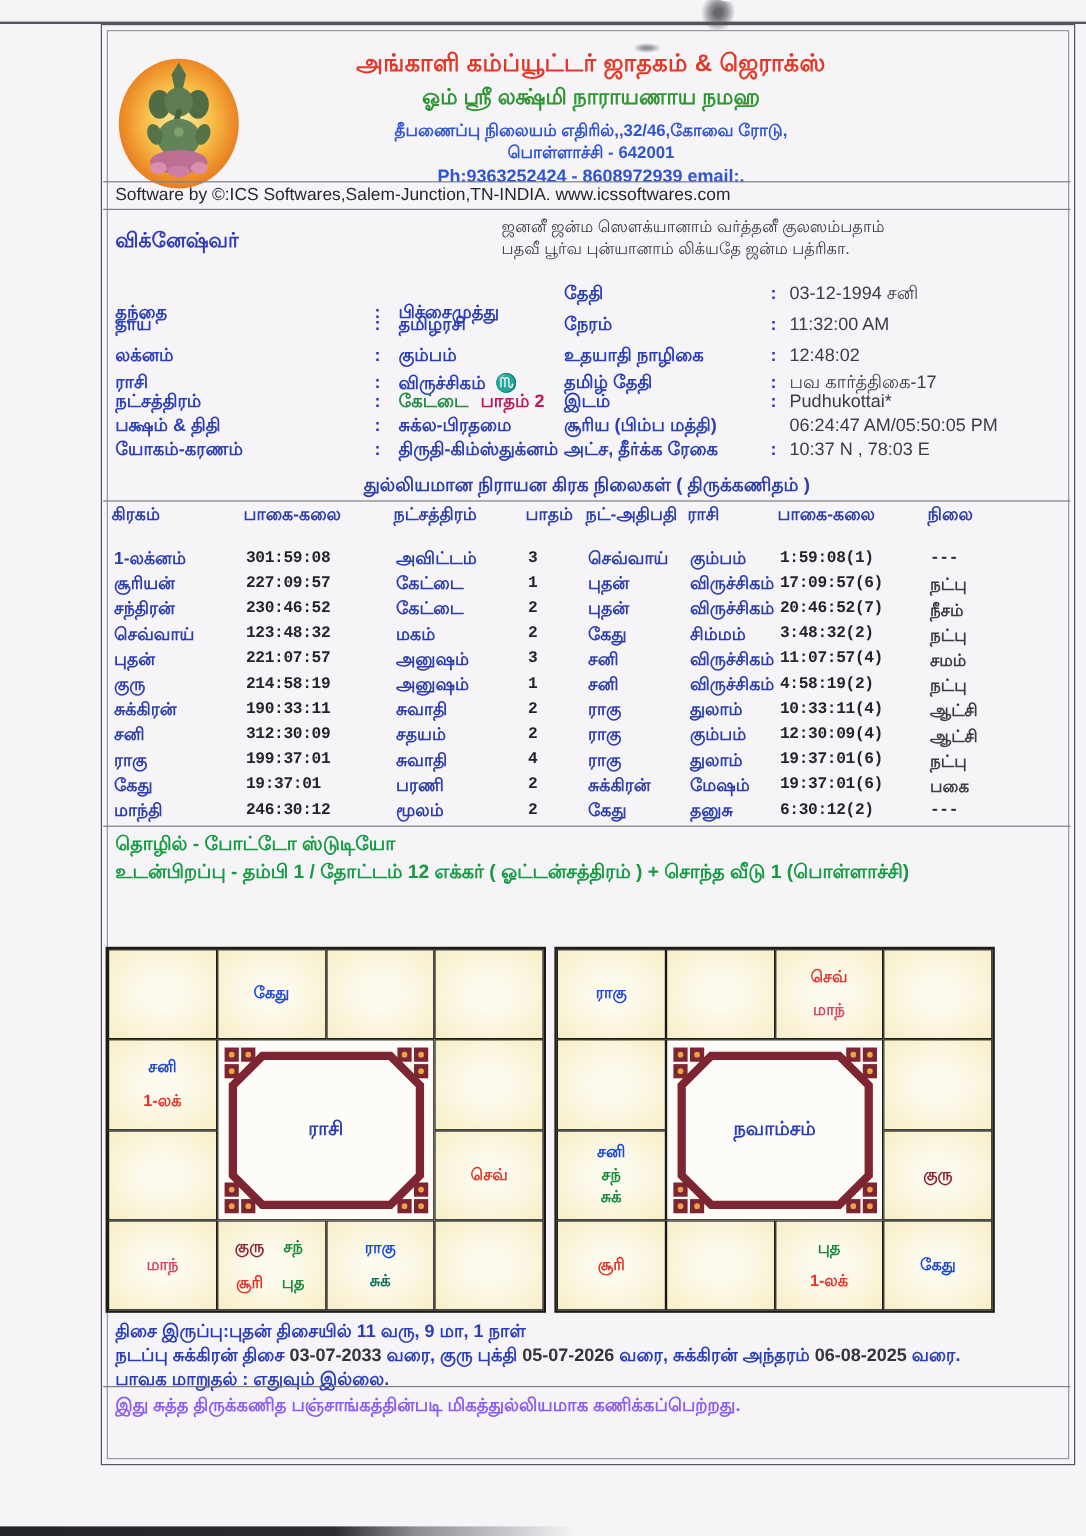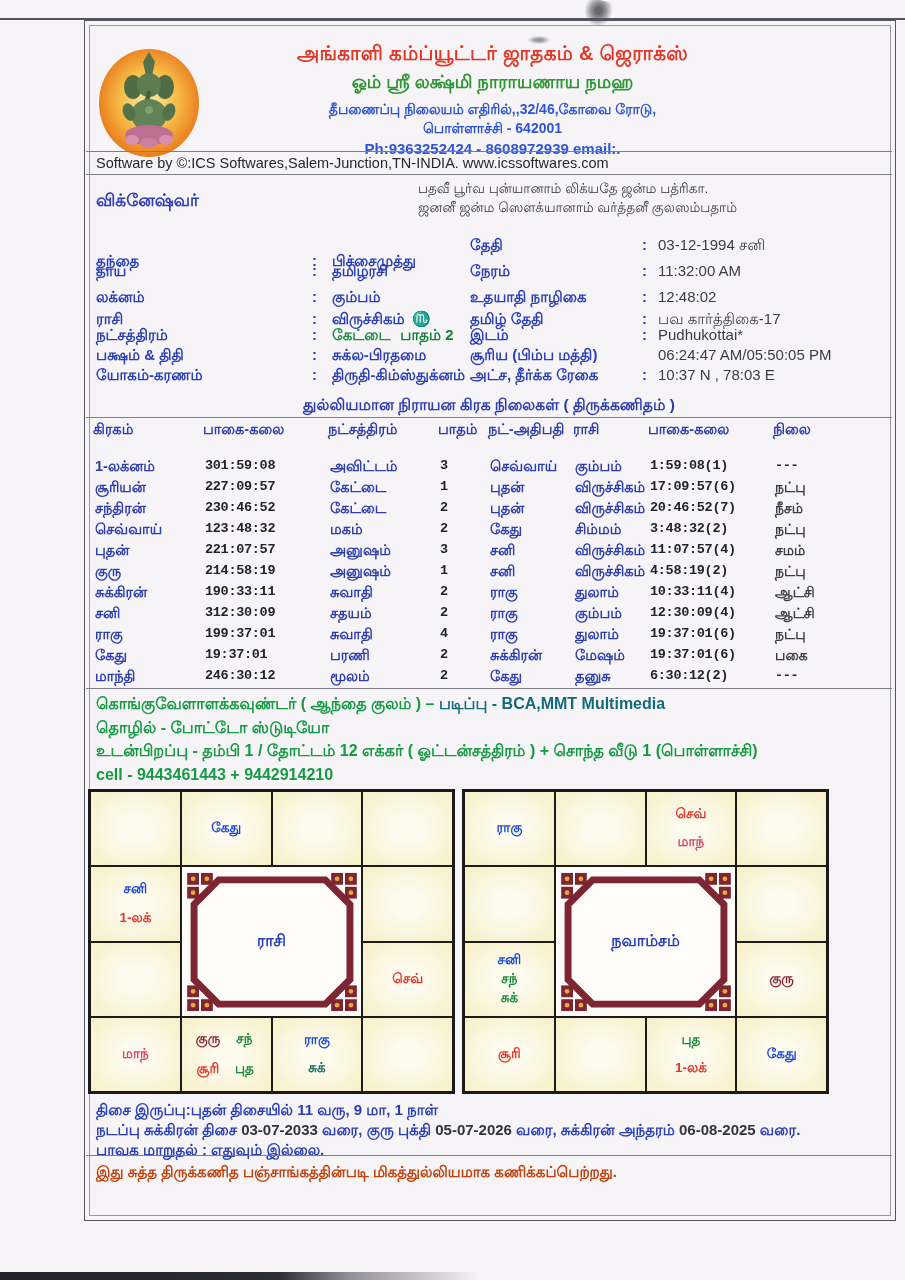--- a/index.html
+++ b/index.html
@@ -27,21 +27,21 @@
   
   .details{left:86px;top:236px;width:808px;height:152px;}
   .drow{position:absolute;height:20px;width:100%;}
   .dlabel{position:absolute;color:#2a3eb8;font-weight:bold;font-size:15px;white-space:nowrap;}
   .dcolon{position:absolute;color:#2a3eb8;font-weight:bold;font-size:15px;}
   .dval{position:absolute;white-space:nowrap;font-size:15px;}
   .v-blue{color:#2a3eb8;font-weight:bold;}
   .v-dark{color:#3b3d44;}
   .v-green{color:#1e8f43;font-weight:bold;}
   .sfx-dark{color:#2b2c31;margin-left:8px;font-weight:bold;}
-  .sfx-blue{color:#15803d;margin-left:10px;font-weight:bold;text-align:right;}
+  .sfx-blue{color:#be185d;margin-left:10px;font-weight:bold;text-align:right;}
   
   .tbl-title{left:86px;top:396px;width:806px;text-align:center;color:#2c3eae;font-weight:bold;font-size:15.5px;}
   .tbl-hline{top:417px;}
   .tbl-head{left:84px;top:421px;width:808px;height:20px;}
   .tbl-body{left:86px;top:458px;width:808px;}
   .trow{position:absolute;height:21px;width:100%;}
   .tc{position:absolute;white-space:nowrap;}
   .tc0{left:9px;}  .tc1{left:119px;} .tc2{left:244px;} .tc3{left:354px;width:50px;}
   .tc4{left:404px;}.tc5{left:489px;} .tc6{left:564px;} .tc7{left:689px;}
   .t-blue{color:#2c3eae;font-weight:bold;font-size:14.5px;}
@@ -64,21 +64,21 @@
   .ctitle{position:absolute;color:#2a3eb8;font-weight:bold;font-size:16px;}
   .lay-spread{justify-content:space-around;padding:8px 0;}
   .lay-stack{justify-content:center;gap:2px;}
   .lay-grid2{display:grid;grid-template-columns:1fr 1fr;grid-template-rows:1fr 1fr;
     align-items:center;justify-items:center;padding:6px 8px;box-sizing:border-box;}
   
   .dasa{left:96px;top:1100px;width:790px;font-size:15px;line-height:20px;}
   .d-blue{color:#2a3eb8;font-weight:bold;}
   .d-dark{color:#33353b;font-weight:bold;}
   .footer-line{top:1155px;}
-  .footer-note{left:96px;top:1163px;font-size:15px;color:#c2410c;font-weight:bold;}
+  .footer-note{left:96px;top:1163px;font-size:15px;color:#8b5cf6;font-weight:bold;}
   
   .smudge{left:584px;top:0;width:28px;height:26px;
     background:radial-gradient(ellipse at 50% 40%,#4e4e55 15%,#8a8a90 40%,transparent 72%);
     opacity:.85;transform:rotate(12deg);}
   .smudge2{left:528px;top:36px;width:22px;height:8px;
     background:radial-gradient(ellipse,#6a6a72 20%,transparent 75%);opacity:.7;}
   .botbar{left:0;top:1272px;width:480px;height:8px;
     background:linear-gradient(90deg,#232329 0%,#2c2c33 58%,#8e8c93 72%,transparent 100%);}
   .logo{left:96px;top:46px;width:106px;height:114px;}
 </style>
@@ -126,22 +126,22 @@
   <div class="h-blue">தீபணைப்பு நிலையம் எதிரில்,,32/46,கோவை ரோடு,</div>
   <div class="h-blue">பொள்ளாச்சி - 642001</div>
   <div class="h-phone">Ph:9363252424 - 8608972939 email:.</div>
 </div>
 
 <div class="abs hline" style="top:151px;"></div>
 <div class="abs software">Software by ©:ICS Softwares,Salem-Junction,TN-INDIA. www.icssoftwares.com</div>
 <div class="abs hline" style="top:174px;"></div>
 
 <div class="abs blessing">
+  <div>ஜனனீ ஜன்ம ஸௌக்யானாம் வர்த்தனீ குலஸம்பதாம்</div>
   <div>பதவீ பூர்வ புன்யானாம் லிக்யதே ஜன்ம பத்ரிகா.</div>
-  <div>ஜனனீ ஜன்ம ஸௌக்யானாம் வர்த்தனீ குலஸம்பதாம்</div>
 </div>
 <div class="abs deity">விக்னேஷ்வர்</div>
 
 <div class="abs details">
     <div class="drow" style="top: 16px;">
       <span class="dlabel" style="left: 10px;">தந்தை</span>
       <span class="dcolon" style="left: 226px;">:</span>
       <span class="dval v-blue" style="left: 246px;">பிச்சைமுத்து</span>
     </div>
     <div class="drow" style="top: 26px;">
@@ -330,24 +330,22 @@
       <span class="tc tc3 t-num">2</span>
       <span class="tc tc4 t-blue">கேது</span>
       <span class="tc tc5 t-blue">தனுசு</span>
       <span class="tc tc6 t-num">6:30:12(2)</span>
       <span class="tc tc7 t-num">---</span>
     </div>
   </div>
 <div class="abs hline" style="top:688px;"></div>
 
 <div class="abs personal">
-  <div><span class="p-green">கொங்குவேளாளக்கவுண்டர் ( ஆந்தை குலம் ) – </span><span class="p-teal">படிப்பு - BCA,MMT Multimedia</span></div>
   <div class="p-green">தொழில் - போட்டோ ஸ்டுடியோ</div>
   <div class="p-green">உடன்பிறப்பு - தம்பி 1 / தோட்டம் 12 எக்கர் ( ஓட்டன்சத்திரம் ) + சொந்த வீடு 1 (பொள்ளாச்சி)</div>
-  <div class="p-green">cell - 9443461443 + 9442914210</div>
 </div>
 
 <div class="chart" style="left:88px;top:789px;">
     <div class="ccell" style="grid-area: 1 / 1;"></div>
     <div class="ccell" style="grid-area: 1 / 2;">
       <span style="color: rgb(27, 73, 214);">கேது</span>
     </div>
     <div class="ccell" style="grid-area: 1 / 3;"></div>
     <div class="ccell" style="grid-area: 1 / 4;"></div>
     <div class="ccell lay-spread" style="grid-area: 2 / 1;">

